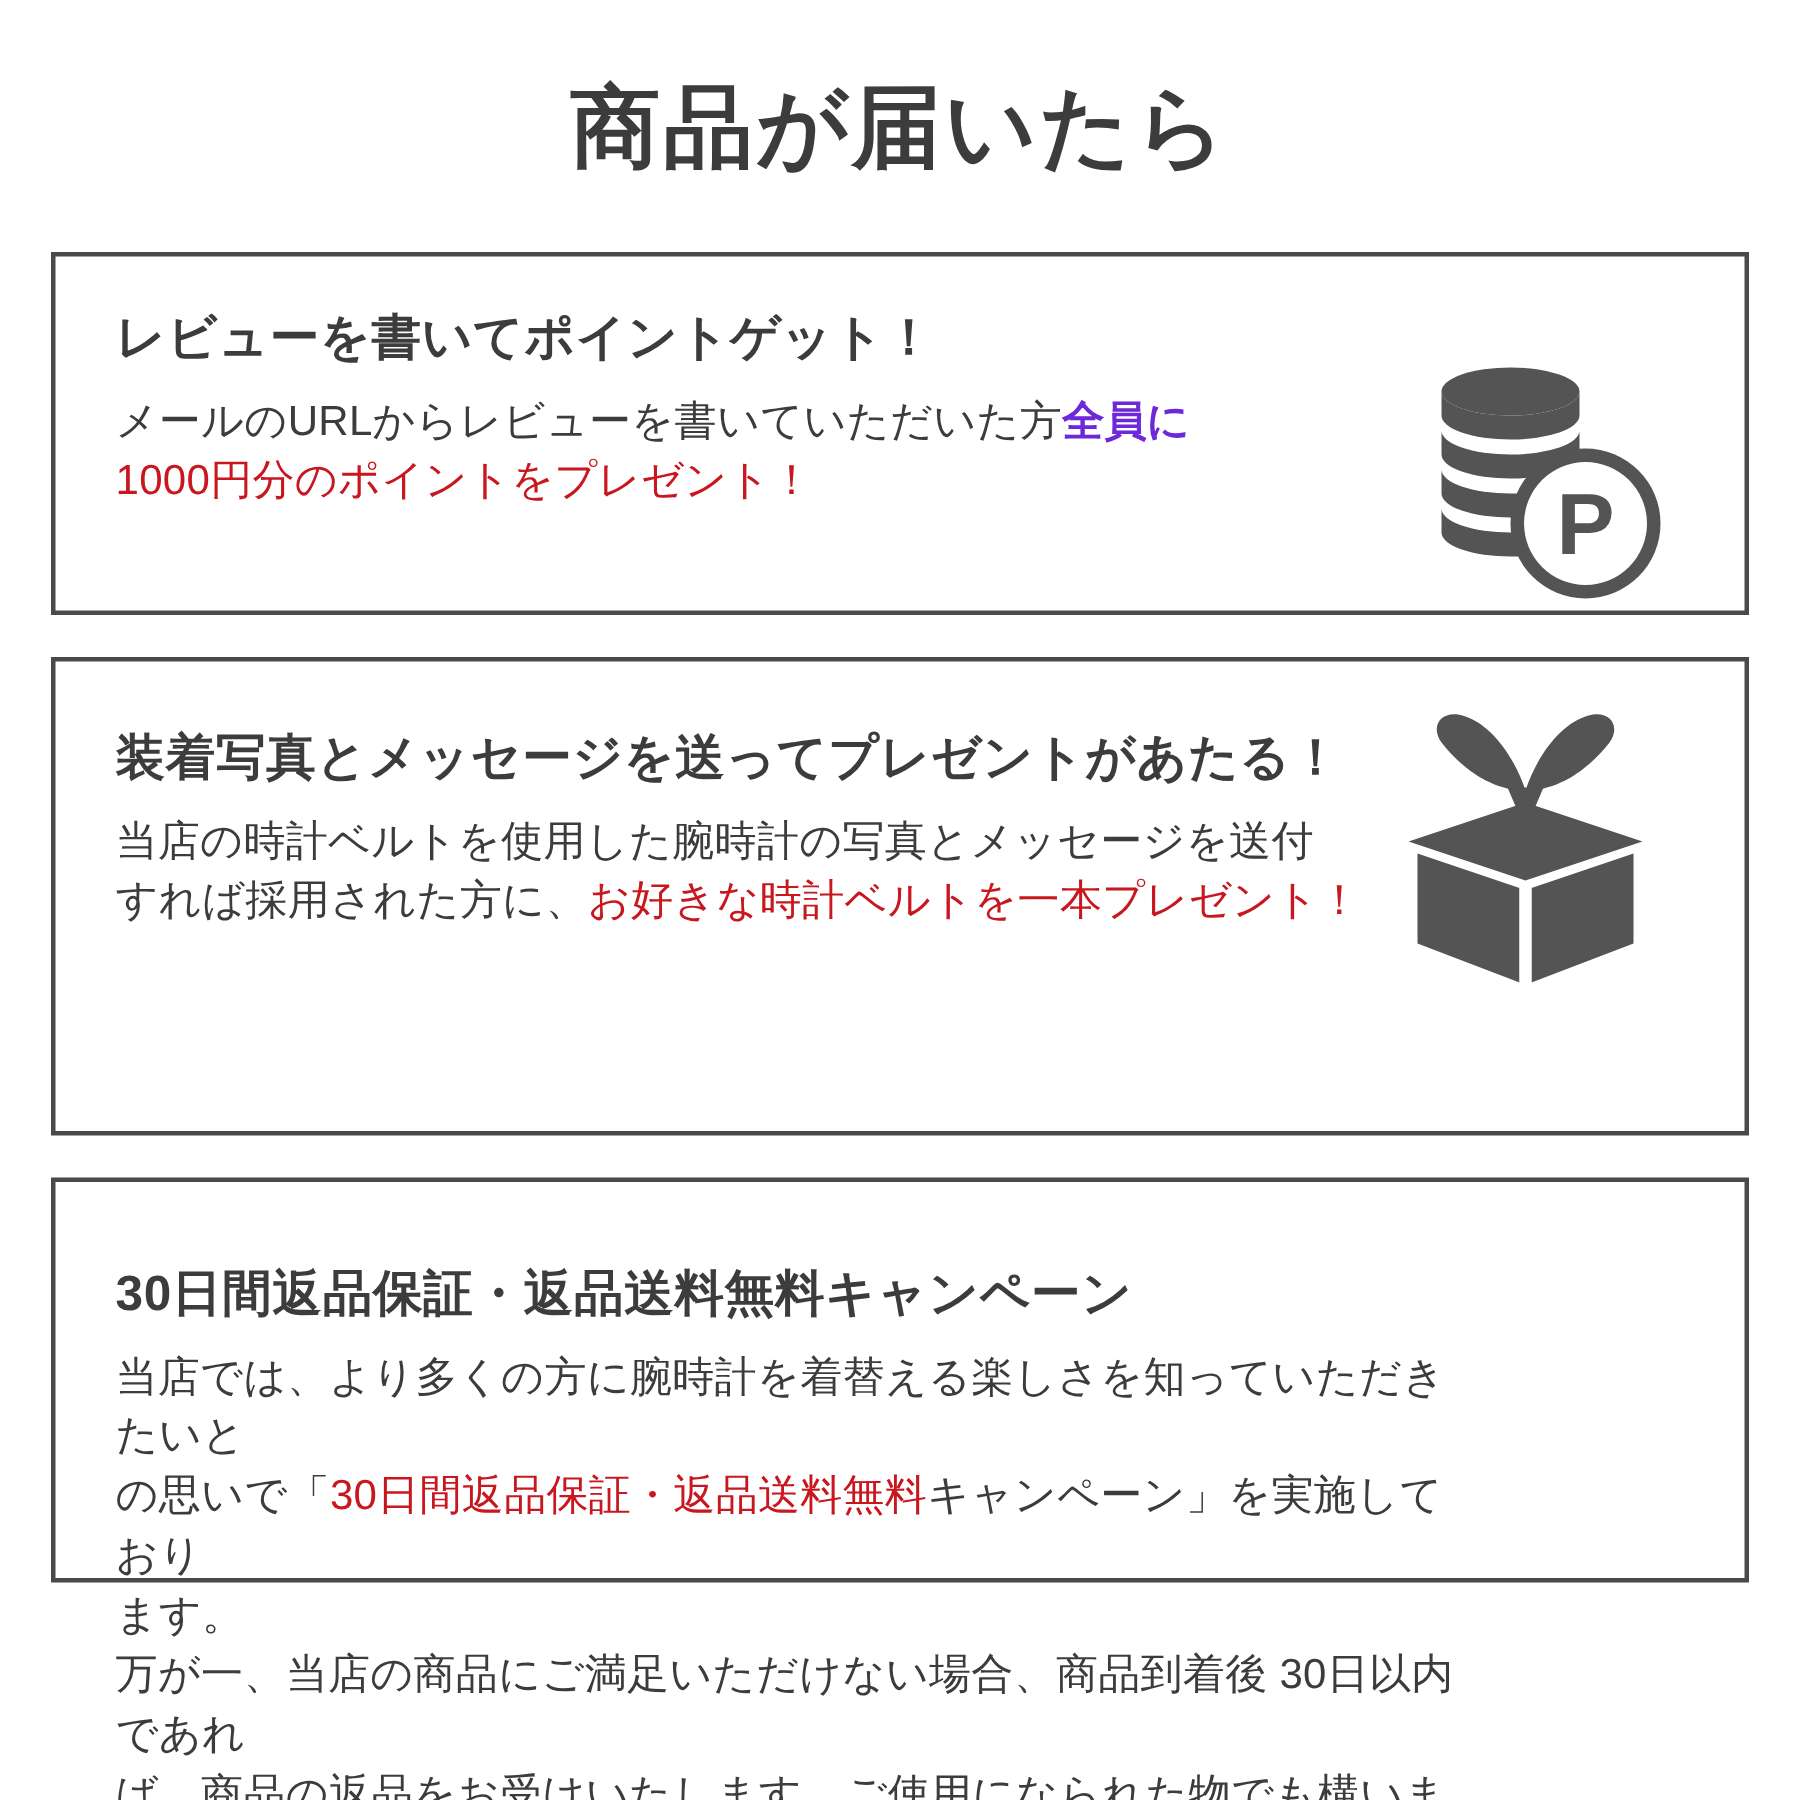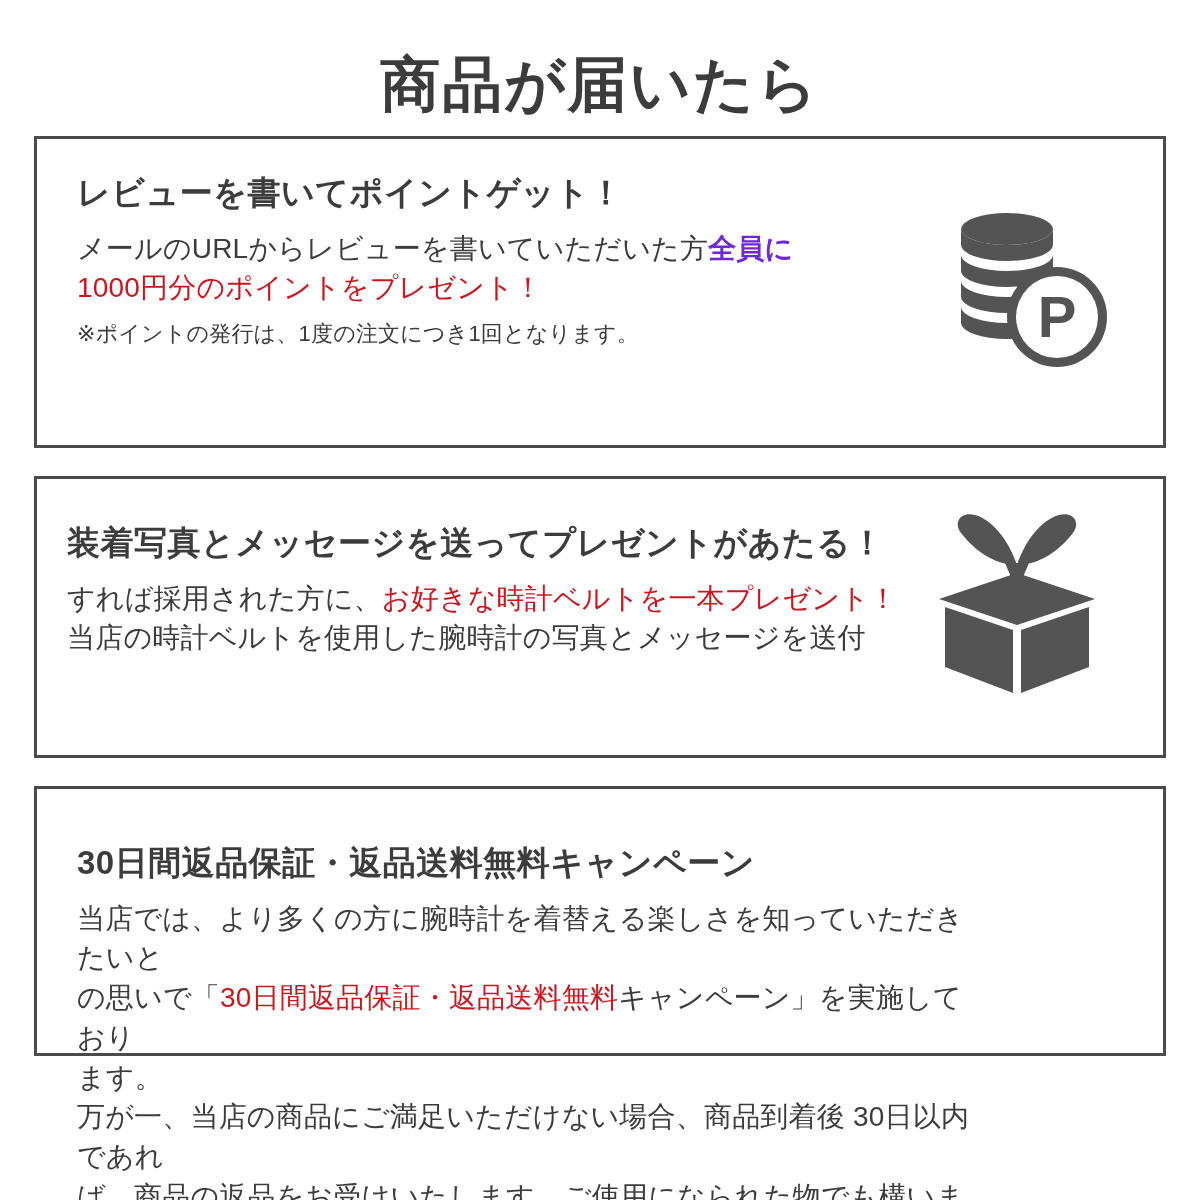--- a/index.html
+++ b/index.html
@@ -36,27 +36,27 @@
     position: relative;
     box-sizing: border-box;
     border: 3px solid #4a4a4a;
     margin: 0 34px;
     background: #fff;
   }
   .card + .card {
     margin-top: 28px;
   }
   #card-review {
-    margin-top: 18px;
-    height: 312px;
+    margin-top: 50px;
+    height: 242px;
     padding: 34px 40px 0 40px;
   }
   #card-photo {
-    height: 282px;
-    padding: 44px 40px 0 30px;
+    height: 319px;
+    padding: 44px 40px 0 40px;
   }
   #card-return {
     height: 270px;
     padding: 54px 52px 0 40px;
   }
   .card-heading {
     font-size: 33px;
     font-weight: bold;
     color: #3c3c3c;
     margin: 0 0 16px 0;
@@ -115,45 +115,44 @@
 
   <section class="card" id="card-review">
     <div class="text-col">
       <div class="card-heading">レビューを書いてポイントゲット！</div>
       <p class="body-line">
         <span>メールのURLからレビューを書いていただいた方</span><span class="hl">全員に</span>
       </p>
       <p class="body-line">
         <span class="hl-strong">1000円分のポイントをプレゼント！</span>
       </p>
-      <p class="body-line small">※ポイントの発行は、1度の注文につき1回となります。</p>
     </div>
 
     <svg class="coin-icon" viewBox="0 0 180 170" aria-hidden="true">
       <g fill="#545454">
         <ellipse cx="72" cy="20" rx="46" ry="16"></ellipse>
         <path d="M26 20 v16 a46 16 0 0 0 92 0 V20 a46 16 0 0 1 -92 0 z"></path>
         <path d="M26 46 v16 a46 16 0 0 0 92 0 V46 a46 16 0 0 1 -92 0 z"></path>
         <path d="M26 72 v16 a46 16 0 0 0 92 0 V72 a46 16 0 0 1 -92 0 z"></path>
         <path d="M26 98 v16 a46 16 0 0 0 92 0 V98 a46 16 0 0 1 -92 0 z"></path>
       </g>
       <circle cx="122" cy="108" r="50" fill="#545454"></circle>
       <circle cx="122" cy="108" r="41" fill="#ffffff"></circle>
       <text x="122" y="128" text-anchor="middle" font-family="Liberation Sans, sans-serif" font-size="58" font-weight="bold" fill="#545454">P</text>
     </svg>
   </section>
 
   <section class="card" id="card-photo">
     <div class="text-col">
       <div class="card-heading">装着写真とメッセージを送ってプレゼントがあたる！</div>
       <p class="body-line">
-        <span>すれば採用された方に、</span><span class="hl-strong">お好きな時計ベルトを一本プレゼント！</span>
+        <span>当店の時計ベルトを使用した腕時計の写真とメッセージを送付</span>
       </p>
       <p class="body-line">
-        <span>当店の時計ベルトを使用した腕時計の写真とメッセージを送付</span>
+        <span>すれば採用された方に、</span><span class="hl-strong">お好きな時計ベルトを一本プレゼント！</span>
       </p>
     </div>
 
     <svg class="gift-icon" viewBox="0 0 200 195" aria-hidden="true">
       <g fill="#545454">
 
         <path d="M100 58 C78 58 58 44 44 26 C36 15 44 4 58 8 C76 13 92 34 100 58 Z"></path>
 
         <path d="M100 58 C122 58 142 44 156 26 C164 15 156 4 142 8 C124 13 108 34 100 58 Z"></path>
 

